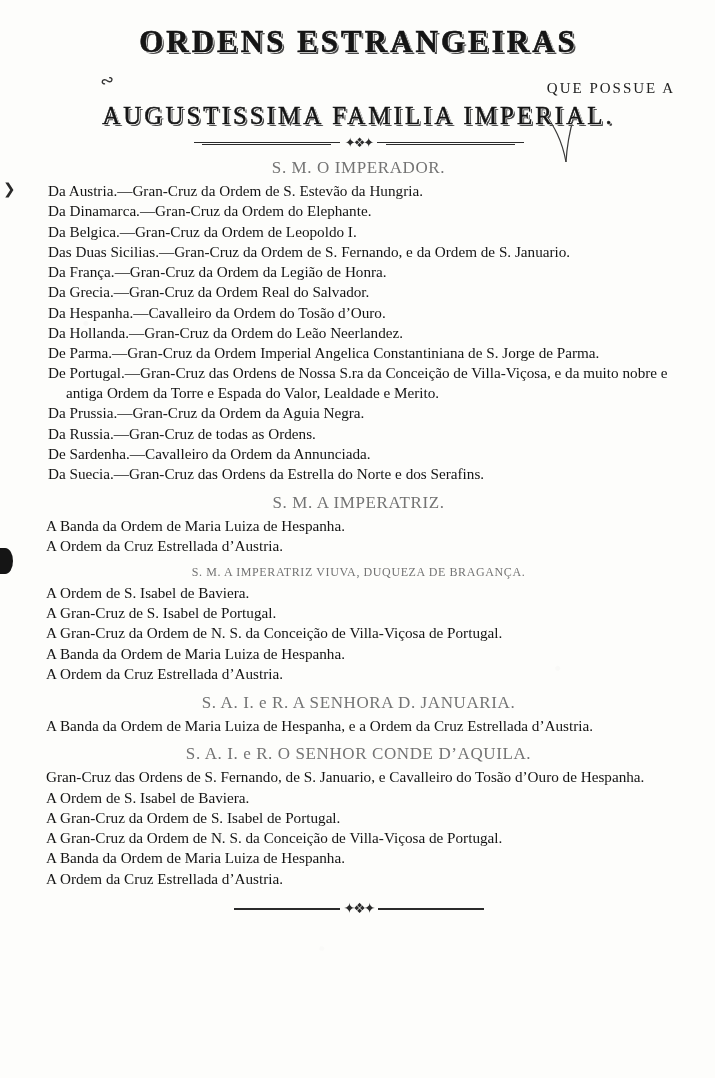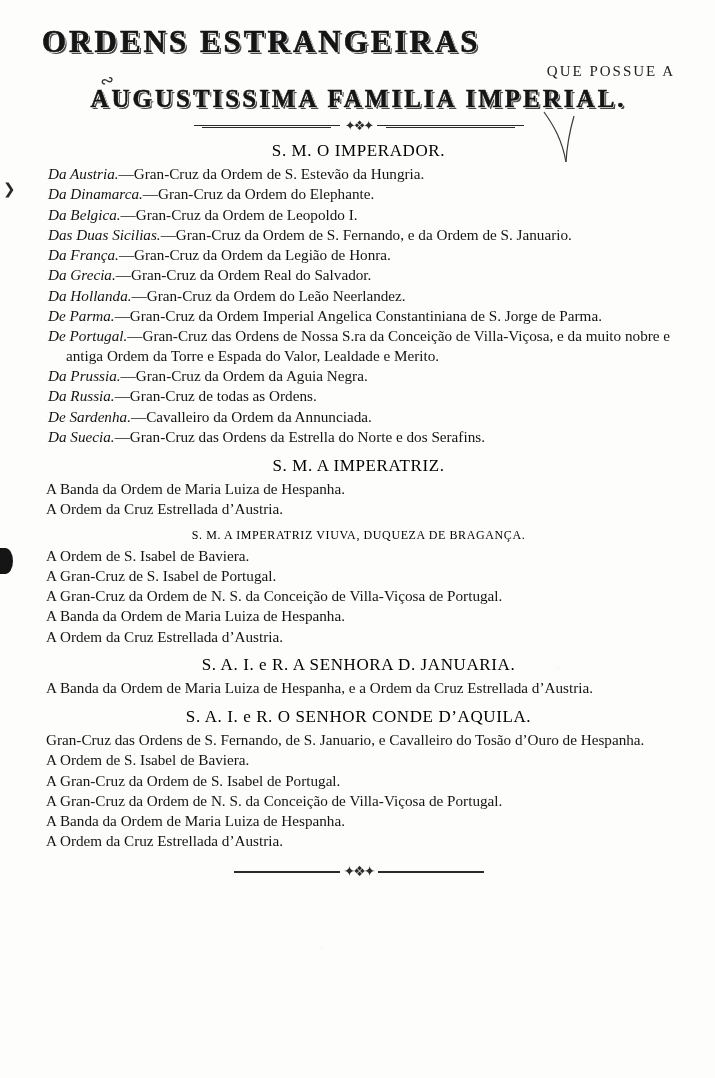--- a/index.html
+++ b/index.html
@@ -34,45 +34,46 @@
       radial-gradient(circle at 45% 88%, rgba(0,0,0,0.012) 0 2px, transparent 3px);
     pointer-events: none;
   }
   .content {
     position: relative;
     padding: 26px 40px 0 42px;
   }
 
   
   .title-main {
+    text-align: center;
     font-family: "Liberation Serif", serif;
     font-weight: bold;
     font-size: 31px;
     letter-spacing: 3px;
     color: #151515;
     
     text-shadow:
       1px 0 0 #fdfdfb,
       -1px 0 0 #fdfdfb,
       0 1px 0 #fdfdfb,
       2px 2px 0 #4a4a4a;
     -webkit-text-stroke: 0.6px #111;
-    margin: 0 0 4px 0;
+    margin: 0 0 21px 0;
     line-height: 1.05;
   }
   .title-sub1 {
     text-align: right;
     font-size: 15px;
     letter-spacing: 2px;
     margin: 2px 0 5px 0;
     color: #222;
   }
   .title-main2 {
     text-align: center;
-    font-weight: bold;
+    font-weight: normal;
     font-size: 25px;
     letter-spacing: 3px;
     color: #151515;
     text-shadow:
       1px 0 0 #fdfdfb,
       -1px 0 0 #fdfdfb,
       0 1px 0 #fdfdfb,
       2px 2px 0 #4a4a4a;
     -webkit-text-stroke: 0.5px #111;
     margin: 0 0 2px 0;
@@ -130,41 +131,40 @@
     letter-spacing: -2px;
   }
 
   
   .sec-head {
     text-align: center;
     font-size: 17px;
     letter-spacing: 0.6px;
     font-weight: normal;
     margin: 9px 0 3px 0;
-    color: #000000;
+    color: #737373;
   }
   .sec-head.big {
     font-size: 12px;
   }
 
   
   .entry {
     font-size: 15.2px;
     line-height: 1.30;
     margin: 0 0 0.5px 0;
     text-indent: -18px;
     padding-left: 18px;
     color: #141414;
   }
   .entry.noindent {
     text-indent: 0;
     padding-left: 0;
   }
   .entry .country {
-    font-style: italic;
   }
   .list-a { padding-left: 6px; padding-right: 4px; }
   .list-b { padding-left: 4px; padding-right: 4px; }
 
   
   .margin-mark {
     position: absolute;
     color: #2a2a2a;
     font-size: 16px;
   }
@@ -216,20 +216,21 @@
 
     <div class="section">
       <div class="sec-head">S. M. O IMPERADOR.</div>
       <div class="list-a">
         <p class="entry"><span class="country">Da Austria.</span><span>—Gran-Cruz da Ordem de S. Estevão da Hungria.</span></p>
         <p class="entry"><span class="country">Da Dinamarca.</span><span>—Gran-Cruz da Ordem do Elephante.</span></p>
         <p class="entry"><span class="country">Da Belgica.</span><span>—Gran-Cruz da Ordem de Leopoldo I.</span></p>
         <p class="entry"><span class="country">Das Duas Sicilias.</span><span>—Gran-Cruz da Ordem de S. Fernando, e da Ordem de S. Januario.</span></p>
         <p class="entry"><span class="country">Da França.</span><span>—Gran-Cruz da Ordem da Legião de Honra.</span></p>
         <p class="entry"><span class="country">Da Grecia.</span><span>—Gran-Cruz da Ordem Real do Salvador.</span></p>
+        <p class="entry"><span class="country">Da Hespanha.</span><span>—Cavalleiro da Ordem do Tosão d’Ouro.</span></p>
         <p class="entry"><span class="country">Da Hollanda.</span><span>—Gran-Cruz da Ordem do Leão Neerlandez.</span></p>
         <p class="entry"><span class="country">De Parma.</span><span>—Gran-Cruz da Ordem Imperial Angelica Constantiniana de S. Jorge de Parma.</span></p>
         <p class="entry"><span class="country">De Portugal.</span><span>—Gran-Cruz das Ordens de Nossa S.ra da Conceição de Villa-Viçosa, e da muito nobre e antiga Ordem da Torre e Espada do Valor, Lealdade e Merito.</span></p>
         <p class="entry"><span class="country">Da Prussia.</span><span>—Gran-Cruz da Ordem da Aguia Negra.</span></p>
         <p class="entry"><span class="country">Da Russia.</span><span>—Gran-Cruz de todas as Ordens.</span></p>
         <p class="entry"><span class="country">De Sardenha.</span><span>—Cavalleiro da Ordem da Annunciada.</span></p>
         <p class="entry"><span class="country">Da Suecia.</span><span>—Gran-Cruz das Ordens da Estrella do Norte e dos Serafins.</span></p>
       </div>
     </div>
 

